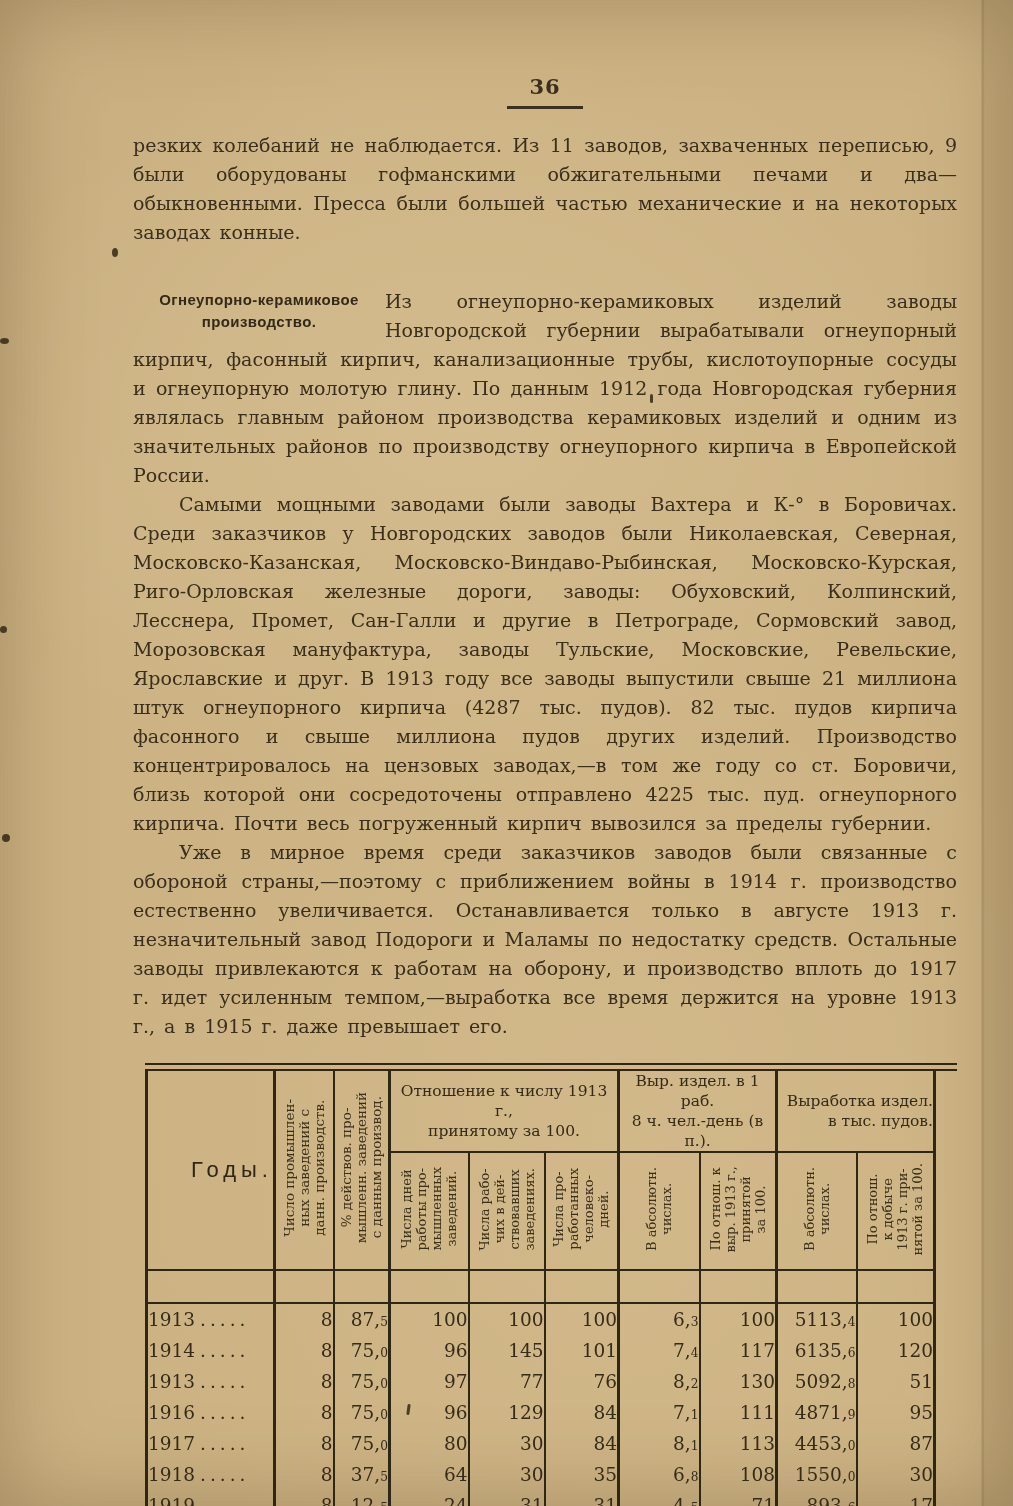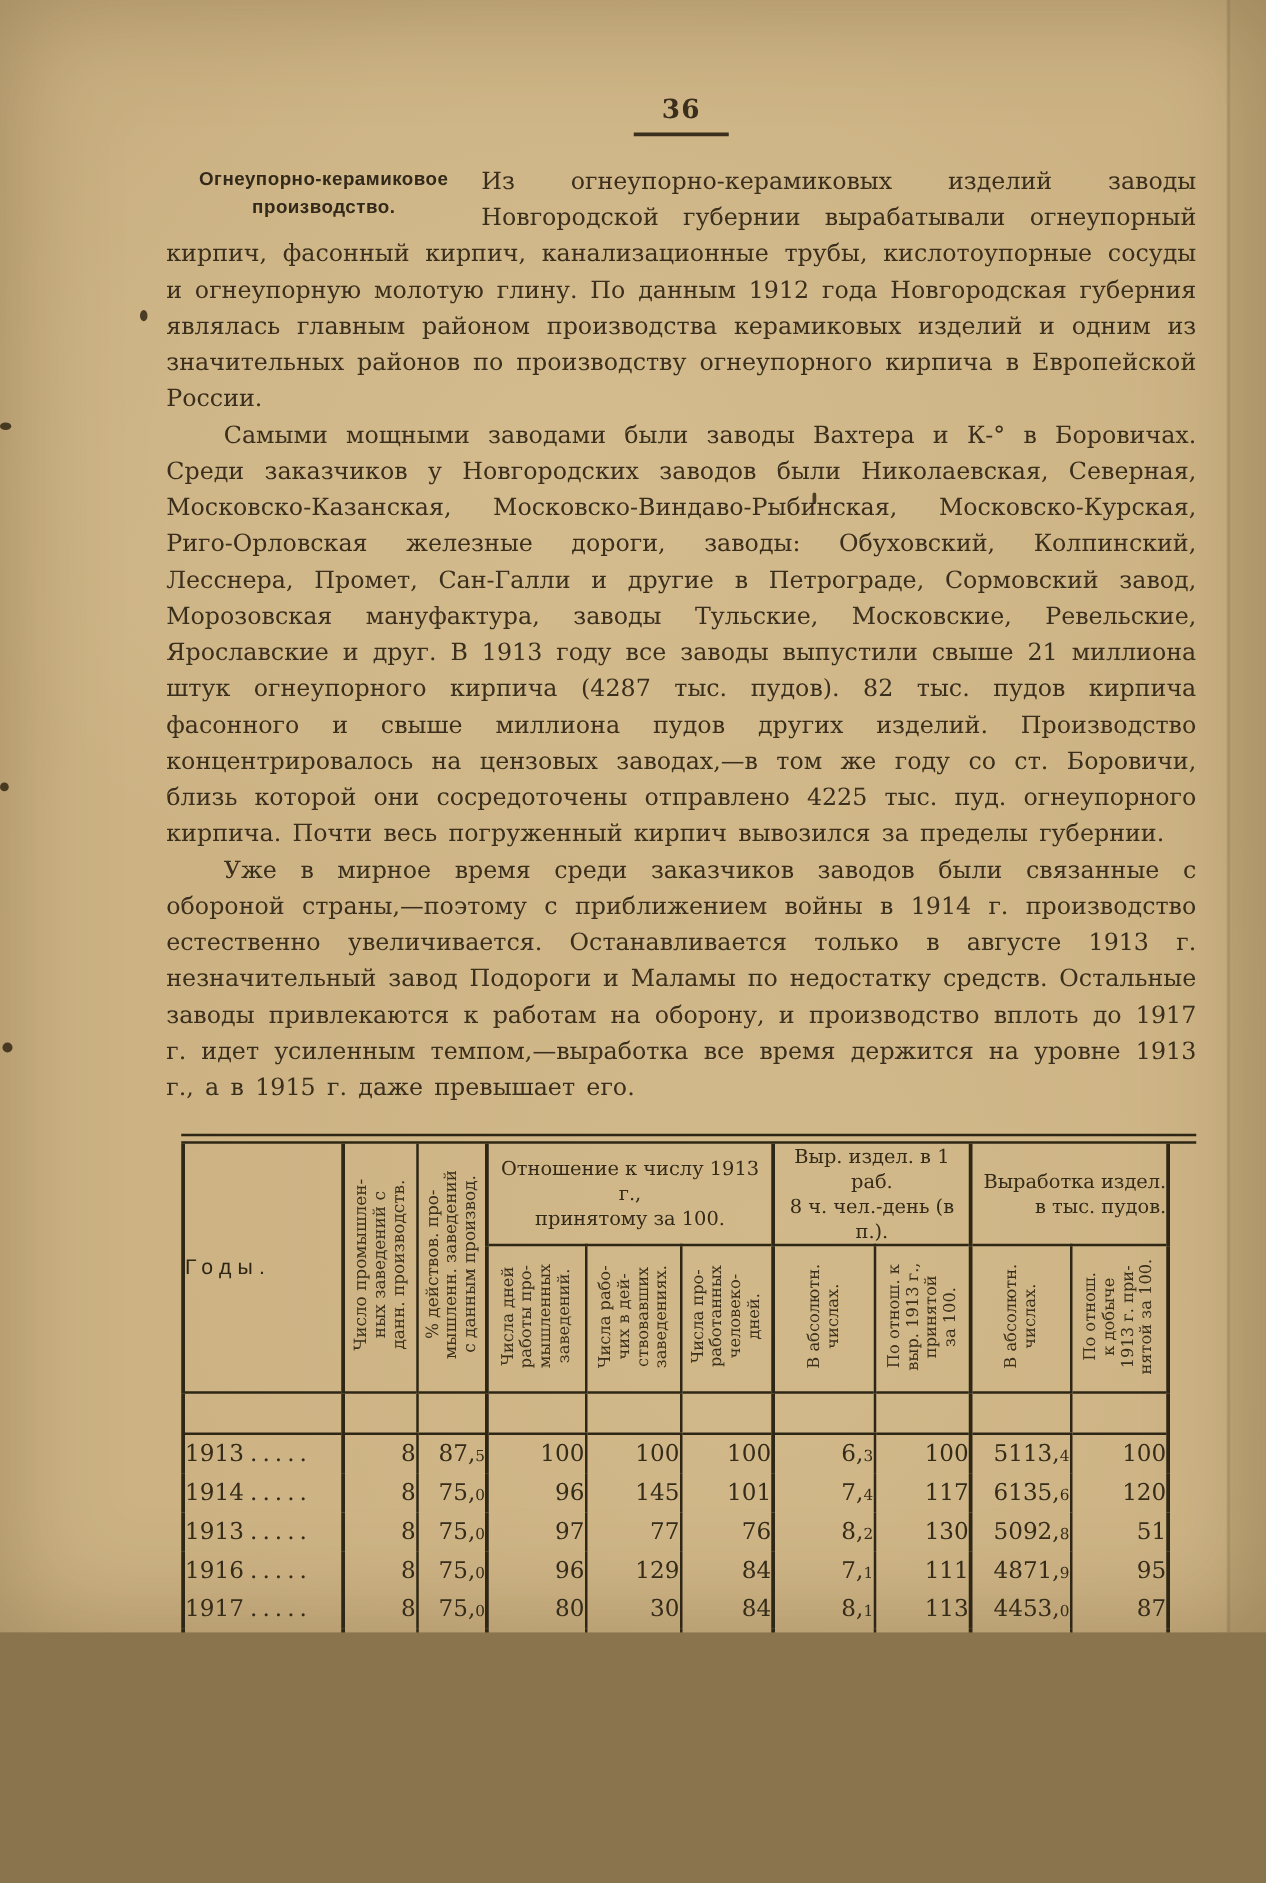--- a/index.html
+++ b/index.html
@@ -5,21 +5,21 @@
   :root{
     --paper:#cdb384;
     --ink:#3a2e1c;
     --ink-soft:#43351f;
     --line:#2f2716;
   }
   html,body{margin:0;padding:0;}
   body{background:#8a744e;}
   .page{
     position:relative;
-    width:1013px;height:1306px;
+    width:1013px;height:1506px;
     margin:0 auto;
     overflow:hidden;
     background-color:var(--paper);
     background-image:
       radial-gradient(ellipse 760px 560px at 46% 28%, rgba(255,242,205,0.14), rgba(255,242,205,0) 70%),
       radial-gradient(ellipse 700px 900px at 60% 75%, rgba(250,232,190,0.10), rgba(250,232,190,0) 70%),
       radial-gradient(ellipse 1400px 1700px at 50% 48%, rgba(70,50,15,0) 58%, rgba(70,50,15,0.16) 100%),
       linear-gradient(115deg, rgba(120,95,55,0.06) 0%, rgba(120,95,55,0) 22%);
     box-shadow:inset 0 0 90px rgba(86,64,28,0.35);
     font-family:"DejaVu Serif", serif;
@@ -84,22 +84,22 @@
   .c3{border-left:2px solid var(--line);}
   .c4{border-left:3px solid var(--line);}
   .c5,.c6{border-left:2px solid var(--line);}
   .c7{border-left:3px solid var(--line);}
   .c8{border-left:2px solid var(--line);}
   .c9{border-left:3px solid var(--line);}
   .c10{border-left:2px solid var(--line);border-right:3px solid var(--line);}
 
   .th-years{
     font-family:"Liberation Sans", sans-serif;
-    font-weight:bold;font-size:17px;letter-spacing:5px;
-    vertical-align:middle;text-align:left;color:#2f2615;
+    font-weight:bold;font-size:22px;letter-spacing:5px;
+    vertical-align:middle;text-align:right;color:#2f2615;
   }
   .th-group{
     height:62px;vertical-align:middle;text-align:center;
     font-size:15.5px;line-height:20px;white-space:pre-line;
     border-bottom:2px solid var(--line);
     color:#342a18;
   }
   .row-sub th{height:116px;vertical-align:middle;text-align:center;}
   .rot{
     display:inline-block;
@@ -132,20 +132,21 @@
   <div class="speck sp4"></div>
   <div class="speck sp5"></div>
   <div class="speck sp6"></div>
 
   <div class="content">
 
     <div class="pagenum-wrap">
       <span class="pagenum">36</span>
     </div>
 
+    <p class="para p1">резких колебаний не наблюдается. Из 11 заводов, захваченных переписью, 9 были оборудованы гофманскими обжигательными печами и два—обыкновенными. Пресса были большей частью механические и на некоторых заводах конные.</p>
 
     <div class="para">
       <span class="section-head"><span class="head-inner">Огнеупорно-керамиковое производство.</span></span><span>Из огнеупорно-керамиковых изделий заводы Новгородской губернии вырабатывали огнеупорный кирпич, фасонный кирпич, канализационные трубы, кислотоупорные сосуды и огнеупорную молотую глину. По данным 1912 года Новгородская губерния являлась главным районом производства керамиковых изделий и одним из значительных районов по производству огнеупорного кирпича в Европейской России.</span>
     </div>
 
     <p class="para indent">Самыми мощными заводами были заводы Вахтера и К-° в Боровичах. Среди заказчиков у Новгородских заводов были Николаевская, Северная, Московско-Казанская, Московско-Виндаво-Рыбинская, Московско-Курская, Риго-Орловская железные дороги, заводы: Обуховский, Колпинский, Лесснера, Промет, Сан-Галли и другие в Петрограде, Сормовский завод, Морозовская мануфактура, заводы Тульские, Московские, Ревельские, Ярославские и друг. В 1913 году все заводы выпустили свыше 21 миллиона штук огнеупорного кирпича (4287 тыс. пудов). 82 тыс. пудов кирпича фасонного и свыше миллиона пудов других изделий. Производство концентрировалось на цензовых заводах,—в том же году со ст. Боровичи, близь которой они сосредоточены отправлено 4225 тыс. пуд. огнеупорного кирпича. Почти весь погруженный кирпич вывозился за пределы губернии.</p>
 
     <p class="para indent">Уже в мирное время среди заказчиков заводов были связанные с обороной страны,—поэтому с приближением войны в 1914 г. производство естественно увеличивается. Останавливается только в августе 1913 г. незначительный завод Подороги и Маламы по недостатку средств. Остальные заводы привлекаются к работам на оборону, и производство вплоть до 1917 г. идет усиленным темпом,—выработка все время держится на уровне 1913 г., а в 1915 г. даже превышает его.</p>
 
     <div class="table-wrap">

